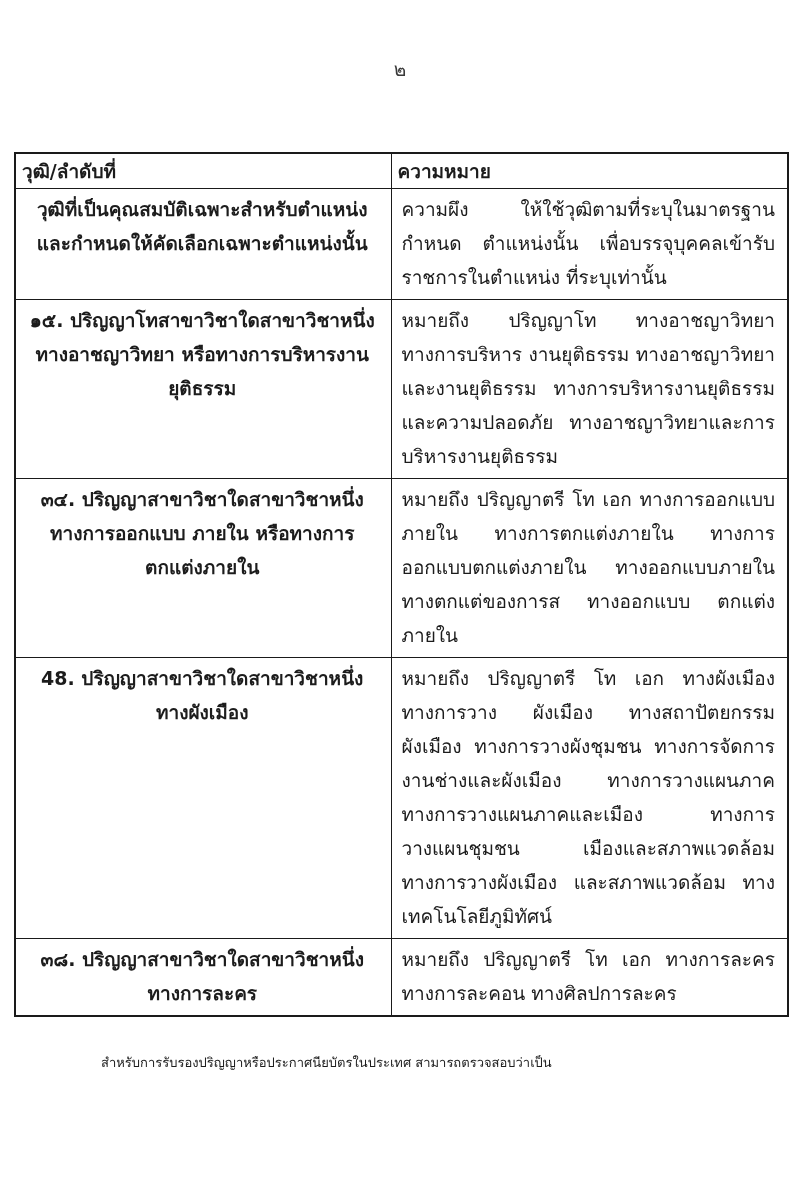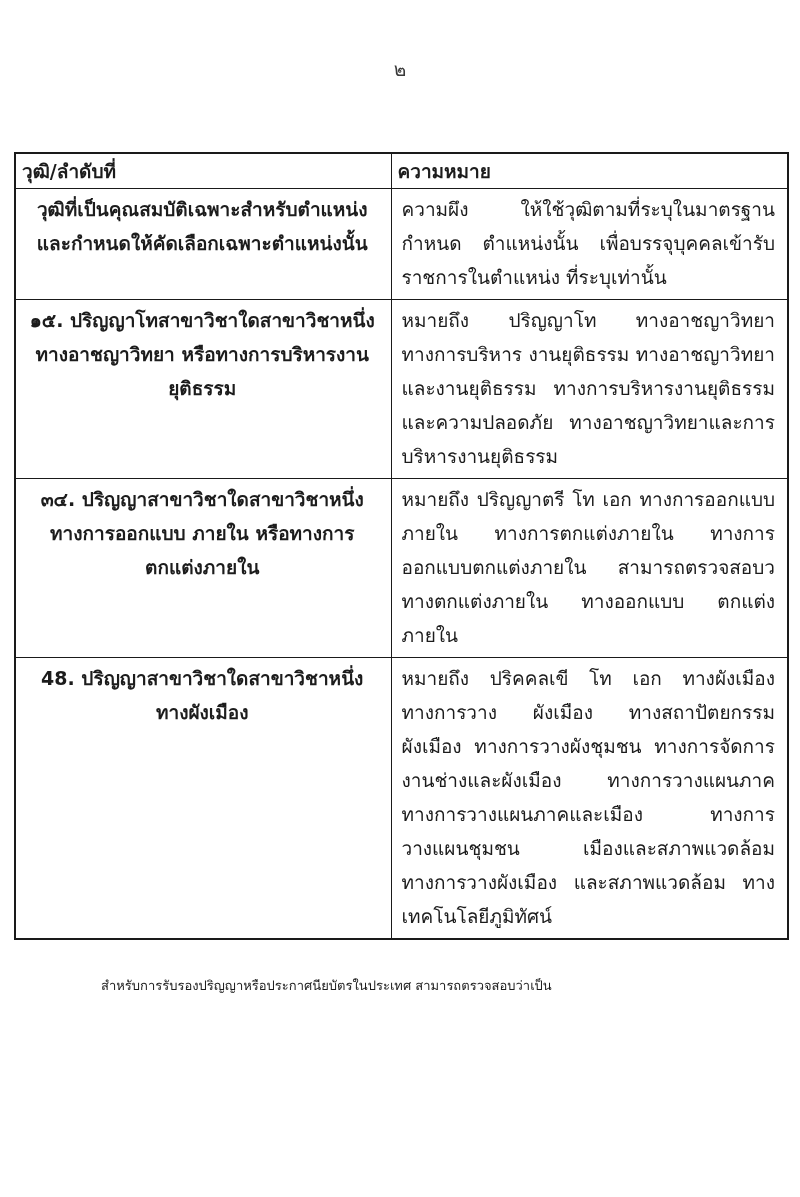--- a/index.html
+++ b/index.html
@@ -88,25 +88,29 @@
       <tr>
         <td class="cell-left">วุฒิที่เป็นคุณสมบัติเฉพาะสำหรับตำแหน่ง และกำหนดให้คัดเลือกเฉพาะตำแหน่งนั้น</td>
         <td class="cell-right">ความผึง ให้ใช้วุฒิตามที่ระบุในมาตรฐานกำหนด ตำแหน่งนั้น เพื่อบรรจุบุคคลเข้ารับราชการในตำแหน่ง ที่ระบุเท่านั้น</td>
       </tr>
       <tr>
         <td class="cell-left">๑๕. ปริญญาโทสาขาวิชาใดสาขาวิชาหนึ่ง ทางอาชญาวิทยา หรือทางการบริหารงานยุติธรรม</td>
         <td class="cell-right">หมายถึง ปริญญาโท ทางอาชญาวิทยา ทางการบริหาร งานยุติธรรม ทางอาชญาวิทยาและงานยุติธรรม ทางการบริหารงานยุติธรรมและความปลอดภัย ทางอาชญาวิทยาและการบริหารงานยุติธรรม</td>
       </tr>
       <tr>
         <td class="cell-left">๓๔. ปริญญาสาขาวิชาใดสาขาวิชาหนึ่ง ทางการออกแบบ ภายใน หรือทางการตกแต่งภายใน</td>
-        <td class="cell-right">หมายถึง ปริญญาตรี โท เอก ทางการออกแบบภายใน ทางการตกแต่งภายใน ทางการออกแบบตกแต่งภายใน สามารถตรวจสอบว ทางตกแต่งภายใน ทางออกแบบ ตกแต่งภายใน</td>
+        <td class="cell-right">หมายถึง ปริญญาตรี โท เอก ทางการออกแบบภายใน ทางการตกแต่งภายใน ทางการออกแบบตกแต่งภายใน ทางออกแบบภายใน ทางตกแต่ของการส ทางออกแบบ ตกแต่งภายใน</td>
       </tr>
       <tr>
         <td class="cell-left">48. ปริญญาสาขาวิชาใดสาขาวิชาหนึ่ง ทางผังเมือง</td>
-        <td class="cell-right">หมายถึง ปริคคลเขี โท เอก ทางผังเมือง ทางการวาง ผังเมือง ทางสถาปัตยกรรมผังเมือง ทางการวางผังชุมชน ทางการจัดการงานช่างและผังเมือง ทางการวางแผนภาค ทางการวางแผนภาคและเมือง ทางการวางแผนชุมชน เมืองและสภาพแวดล้อม ทางการวางผังเมือง และสภาพแวดล้อม ทางเทคโนโลยีภูมิทัศน์</td>
+        <td class="cell-right">หมายถึง ปริญญาตรี โท เอก ทางผังเมือง ทางการวาง ผังเมือง ทางสถาปัตยกรรมผังเมือง ทางการวางผังชุมชน ทางการจัดการงานช่างและผังเมือง ทางการวางแผนภาค ทางการวางแผนภาคและเมือง ทางการวางแผนชุมชน เมืองและสภาพแวดล้อม ทางการวางผังเมือง และสภาพแวดล้อม ทางเทคโนโลยีภูมิทัศน์</td>
+      </tr>
+      <tr>
+        <td class="cell-left">๓๘. ปริญญาสาขาวิชาใดสาขาวิชาหนึ่ง ทางการละคร</td>
+        <td class="cell-right">หมายถึง ปริญญาตรี โท เอก ทางการละคร ทางการละคอน ทางศิลปการละคร</td>
       </tr>
     </tbody>
   </table>
 
   <div class="footer">
     <div class="f-line1">
       <span>สำหรับการรับรองปริญญาหรือประกาศนียบัตรในประเทศ สามารถตรวจสอบว่าเป็น</span>
     </div>
 
   </div>

